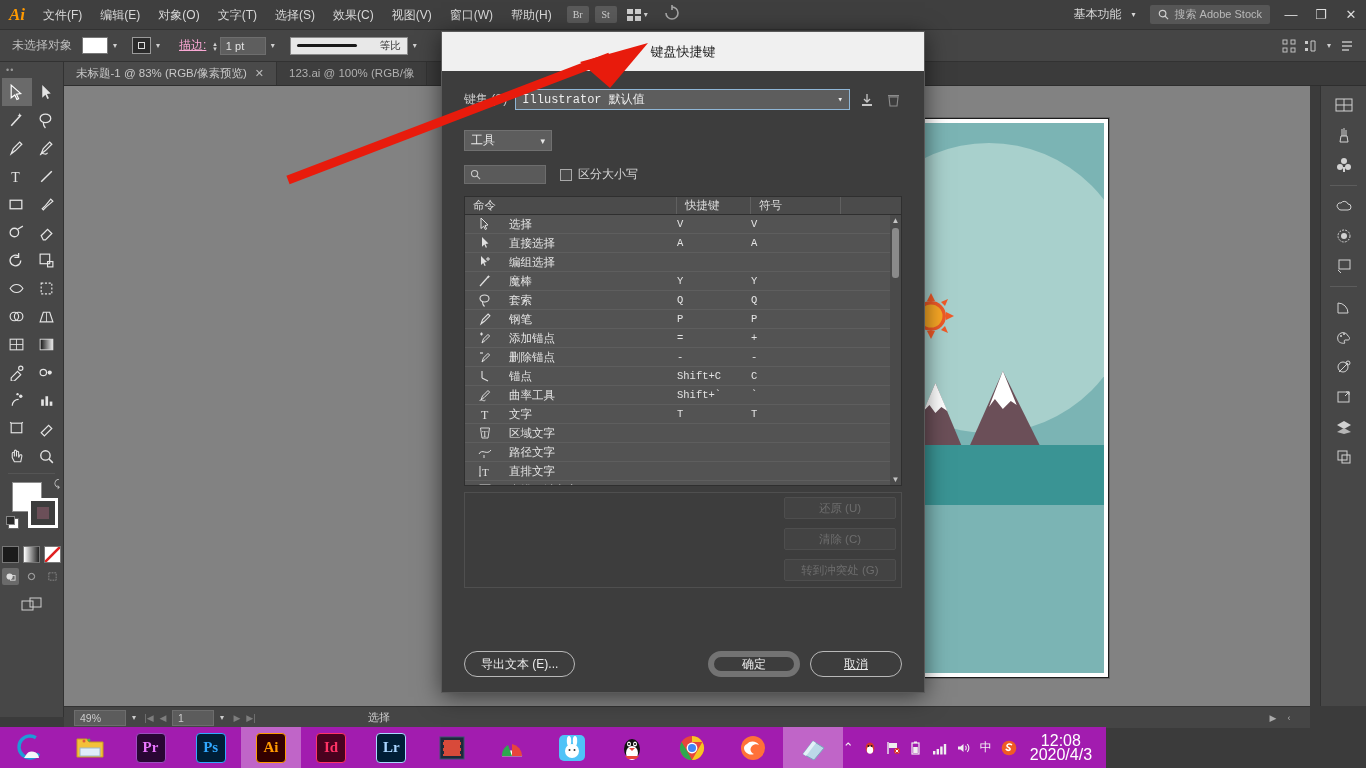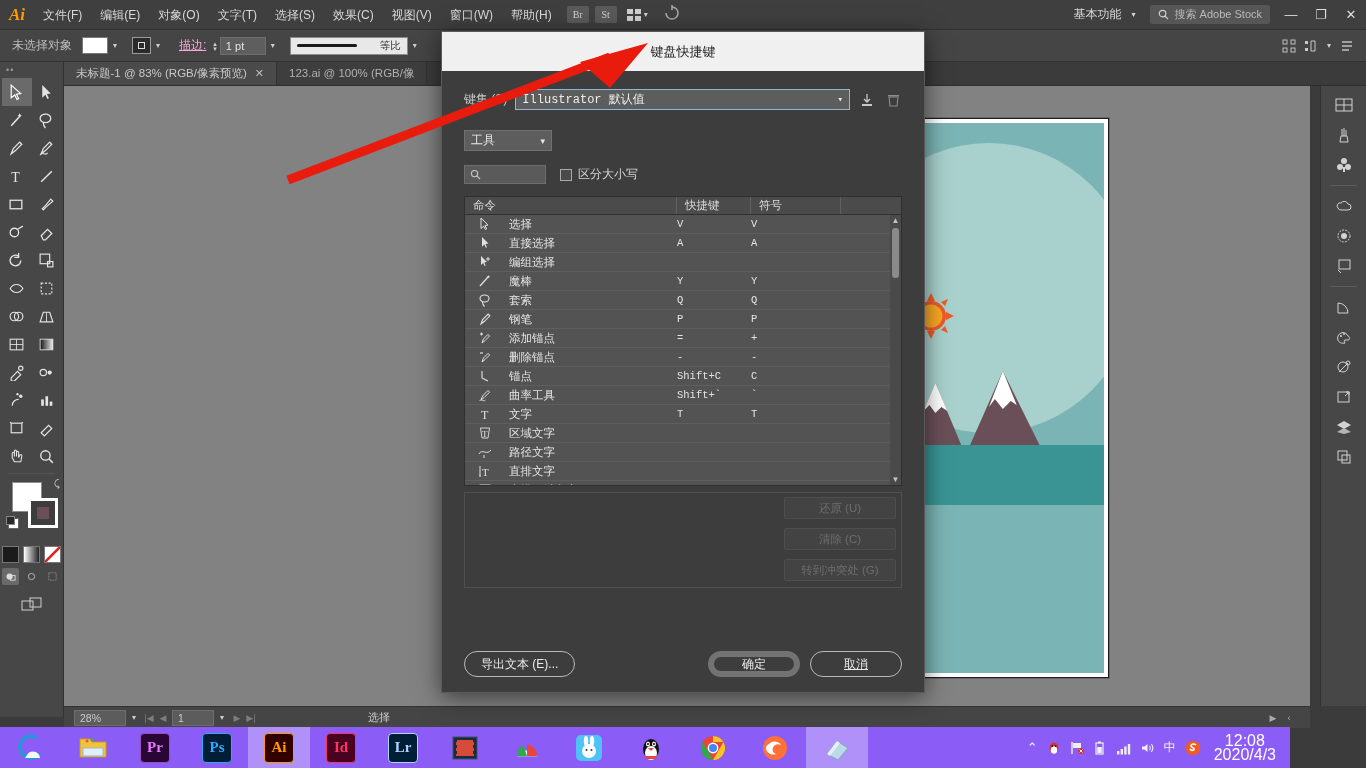--- a/index.html
+++ b/index.html
@@ -296,22 +296,22 @@
   .btn.primary { border: 6px solid #737373; min-width: 92px; }
   .btn.cancel { min-width: 92px; text-decoration: underline; }
   .footer-gap { flex: 1; }
   .btn + .btn { margin-left: 10px; }
 
   
   .arrow-svg { position: absolute; left: 280px; top: 40px; width: 400px; height: 150px; pointer-events: none; }
 
   
   .taskbar {
-    position: absolute; left: 0; bottom: 0; width: 1290px; height: 41px;
-    background: #8b5cf6; display: flex; align-items: center;
+    position: absolute; left: 0; bottom: 0; width: 1106px; height: 41px;
+    background: #a21caf; display: flex; align-items: center;
   }
   .tbk {
     width: 62px; height: 41px; display: flex; align-items: center; justify-content: center;
   }
   .tbk.active { background: rgba(255,255,255,.32); }
   .appsq {
     width: 30px; height: 30px; border-radius: 4px; display: flex; align-items: center; justify-content: center;
     font-family: "Liberation Serif", serif; font-weight: bold; font-size: 15px;
   }
   .tray { margin-left: auto; display: flex; align-items: center; gap: 9px; padding-right: 8px; color: #2e2e2e; }
@@ -677,21 +677,21 @@
     </div>
   </div>
   <div class="scroll-v">
       <i></i>
     </div>
   <div class="scroll-h">
       <i></i>
     </div>
 
   <div class="statusbar">
-    <div class="zoomfield">28%</div>
+    <div class="zoomfield">49%</div>
     <div class="sb-caret">▾</div>
     <div class="navbtn dim">|◀</div>
     <div class="navbtn dim">◀</div>
     <div class="pagefield">1</div>
     <div class="sb-caret">▾</div>
     <div class="navbtn dim">▶</div>
     <div class="navbtn dim">▶|</div>
     <div class="sb-tool">选择</div>
     <div style="flex:1"></div>
     <div class="navbtn" style="margin-right:2px">▶</div>

